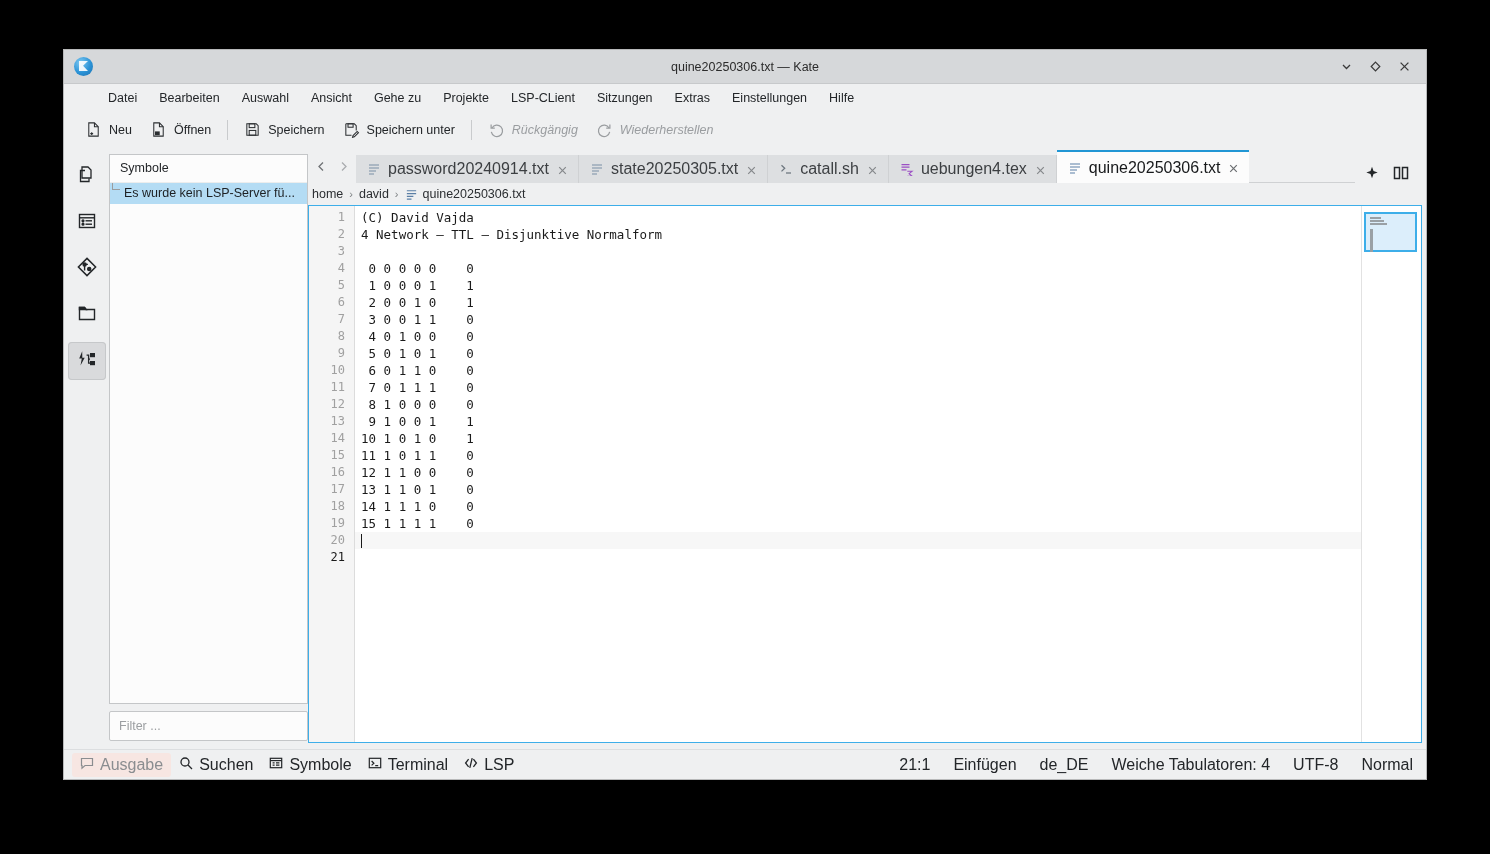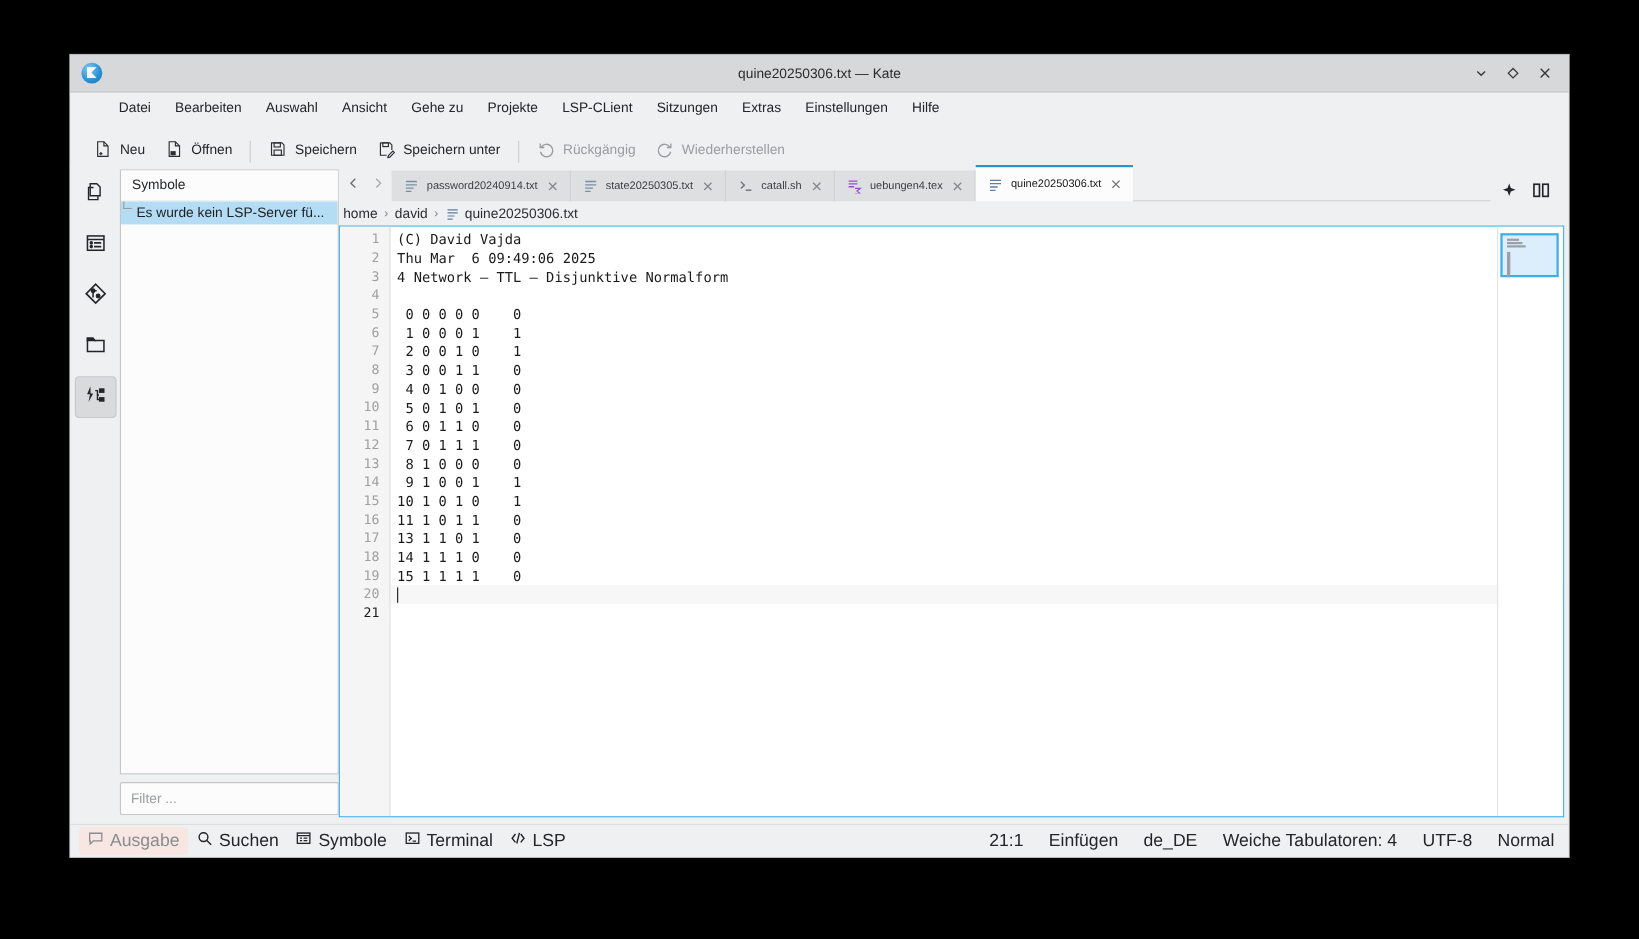--- a/index.html
+++ b/index.html
@@ -36,28 +36,28 @@
   .win-btn{width:13px;height:13px;color:#3a3a3a;display:flex;align-items:center;justify-content:center;cursor:pointer;}
   .win-btn svg{display:block;}
   
   .menubar{
     height:27px;background:#eff0f1;display:flex;align-items:center;
     padding-left:33px;gap:0;flex:0 0 auto;
   }
   .menu-item{font-size:12.5px;color:#232629;padding:3px 11px;cursor:default;white-space:nowrap;}
   
   .toolbar{
-    height:37px;background:#eff0f1;display:flex;align-items:flex-end;
+    height:37px;background:#eff0f1;display:flex;align-items:center;
     padding-left:12px;flex:0 0 auto;gap:0;
   }
   .tb-btn{
     display:flex;align-items:center;gap:7px;padding:4px 9px;border-radius:3px;
     font-size:12.5px;color:#232629;cursor:default;white-space:nowrap;
   }
-  .tb-btn.disabled{color:#9a9da0;}
+  .tb-btn.disabled{color:#9a9da0;font-style:italic;}
   .tb-sep{width:1px;height:20px;background:#c9cbcd;margin:0 7px;}
   .tb-ico{width:17px;height:17px;display:block;}
   
   .body{flex:1 1 auto;display:flex;min-height:0;background:#eff0f1;}
   .icon-rail{
     width:45px;background:#eff0f1;display:flex;flex-direction:column;
     align-items:center;padding-top:10px;gap:8px;flex:0 0 auto;
   }
   .rail-btn{
     width:38px;height:38px;border-radius:4px;display:flex;align-items:center;justify-content:center;
@@ -92,21 +92,21 @@
   }
   
   .editor-col{flex:1 1 auto;display:flex;flex-direction:column;min-width:0;padding:2px 4px 6px 0;}
   .tabrow{height:33px;display:flex;align-items:flex-end;flex:0 0 auto;background:#eff0f1;}
   .tab-nav{display:flex;align-items:center;height:33px;padding:0 2px;}
   .tab-arrow{width:22px;height:26px;display:flex;align-items:center;justify-content:center;color:#6f7275;cursor:pointer;}
   .tab-arrow.dim{color:#a9acaf;}
   .tabs{display:flex;align-items:flex-end;height:33px;flex:1 1 auto;min-width:0;position:relative;}
   .tab{
     height:28px;display:flex;align-items:center;gap:7px;padding:0 9px 0 11px;
-    font-size:10px;color:#3c3f42;background:#dddfe1;cursor:pointer;white-space:nowrap;
+    font-size:16px;color:#3c3f42;background:#dddfe1;cursor:pointer;white-space:nowrap;
     border-right:1px solid #cfd1d3;
   }
   .tab.active{
     background:#fcfcfc;color:#17191b;height:31px;border-top:2px solid #2196d4;border-right:none;
   }
   .tab-ico{width:14px;height:14px;flex:0 0 auto;}
   .tab-x{width:13px;height:13px;color:#85888b;flex:0 0 auto;}
   .tab.active .tab-x{color:#6b6e71;}
   .tab-fill{flex:1 1 auto;height:28px;background:#eff0f1;border-bottom:1px solid #cfd1d3;min-width:4px;}
   .tab-tools{display:flex;align-items:center;gap:14px;padding:0 13px 3px 10px;}
@@ -470,35 +470,35 @@
           <div class="gnum">15</div>
           <div class="gnum">16</div>
           <div class="gnum">17</div>
           <div class="gnum">18</div>
           <div class="gnum">19</div>
           <div class="gnum">20</div>
           <div class="gnum cur">21</div>
         </div>
         <div class="code">
           <div class="cline">(C) David Vajda</div>
-          <div class="cline">Thu Mar  6 09:49:06 2025</div>
           <div class="cline">4 Network – TTL – Disjunktive Normalform</div>
           <div class="cline"></div>
           <div class="cline"> 0 0 0 0 0    0</div>
           <div class="cline"> 1 0 0 0 1    1</div>
           <div class="cline"> 2 0 0 1 0    1</div>
           <div class="cline"> 3 0 0 1 1    0</div>
           <div class="cline"> 4 0 1 0 0    0</div>
           <div class="cline"> 5 0 1 0 1    0</div>
           <div class="cline"> 6 0 1 1 0    0</div>
           <div class="cline"> 7 0 1 1 1    0</div>
           <div class="cline"> 8 1 0 0 0    0</div>
           <div class="cline"> 9 1 0 0 1    1</div>
           <div class="cline">10 1 0 1 0    1</div>
           <div class="cline">11 1 0 1 1    0</div>
+          <div class="cline">12 1 1 0 0    0</div>
           <div class="cline">13 1 1 0 1    0</div>
           <div class="cline">14 1 1 1 0    0</div>
           <div class="cline">15 1 1 1 1    0</div>
           <div class="cline cur"><span class="caret"></span></div>
 
           <div class="minimap">
             <div class="mm-view">
               <div class="mm-mark" style="left:4px;top:3px;width:11px;height:2px;"></div>
               <div class="mm-mark" style="left:4px;top:6px;width:14px;height:2px;"></div>
               <div class="mm-mark" style="left:4px;top:9px;width:17px;height:2px;"></div>

